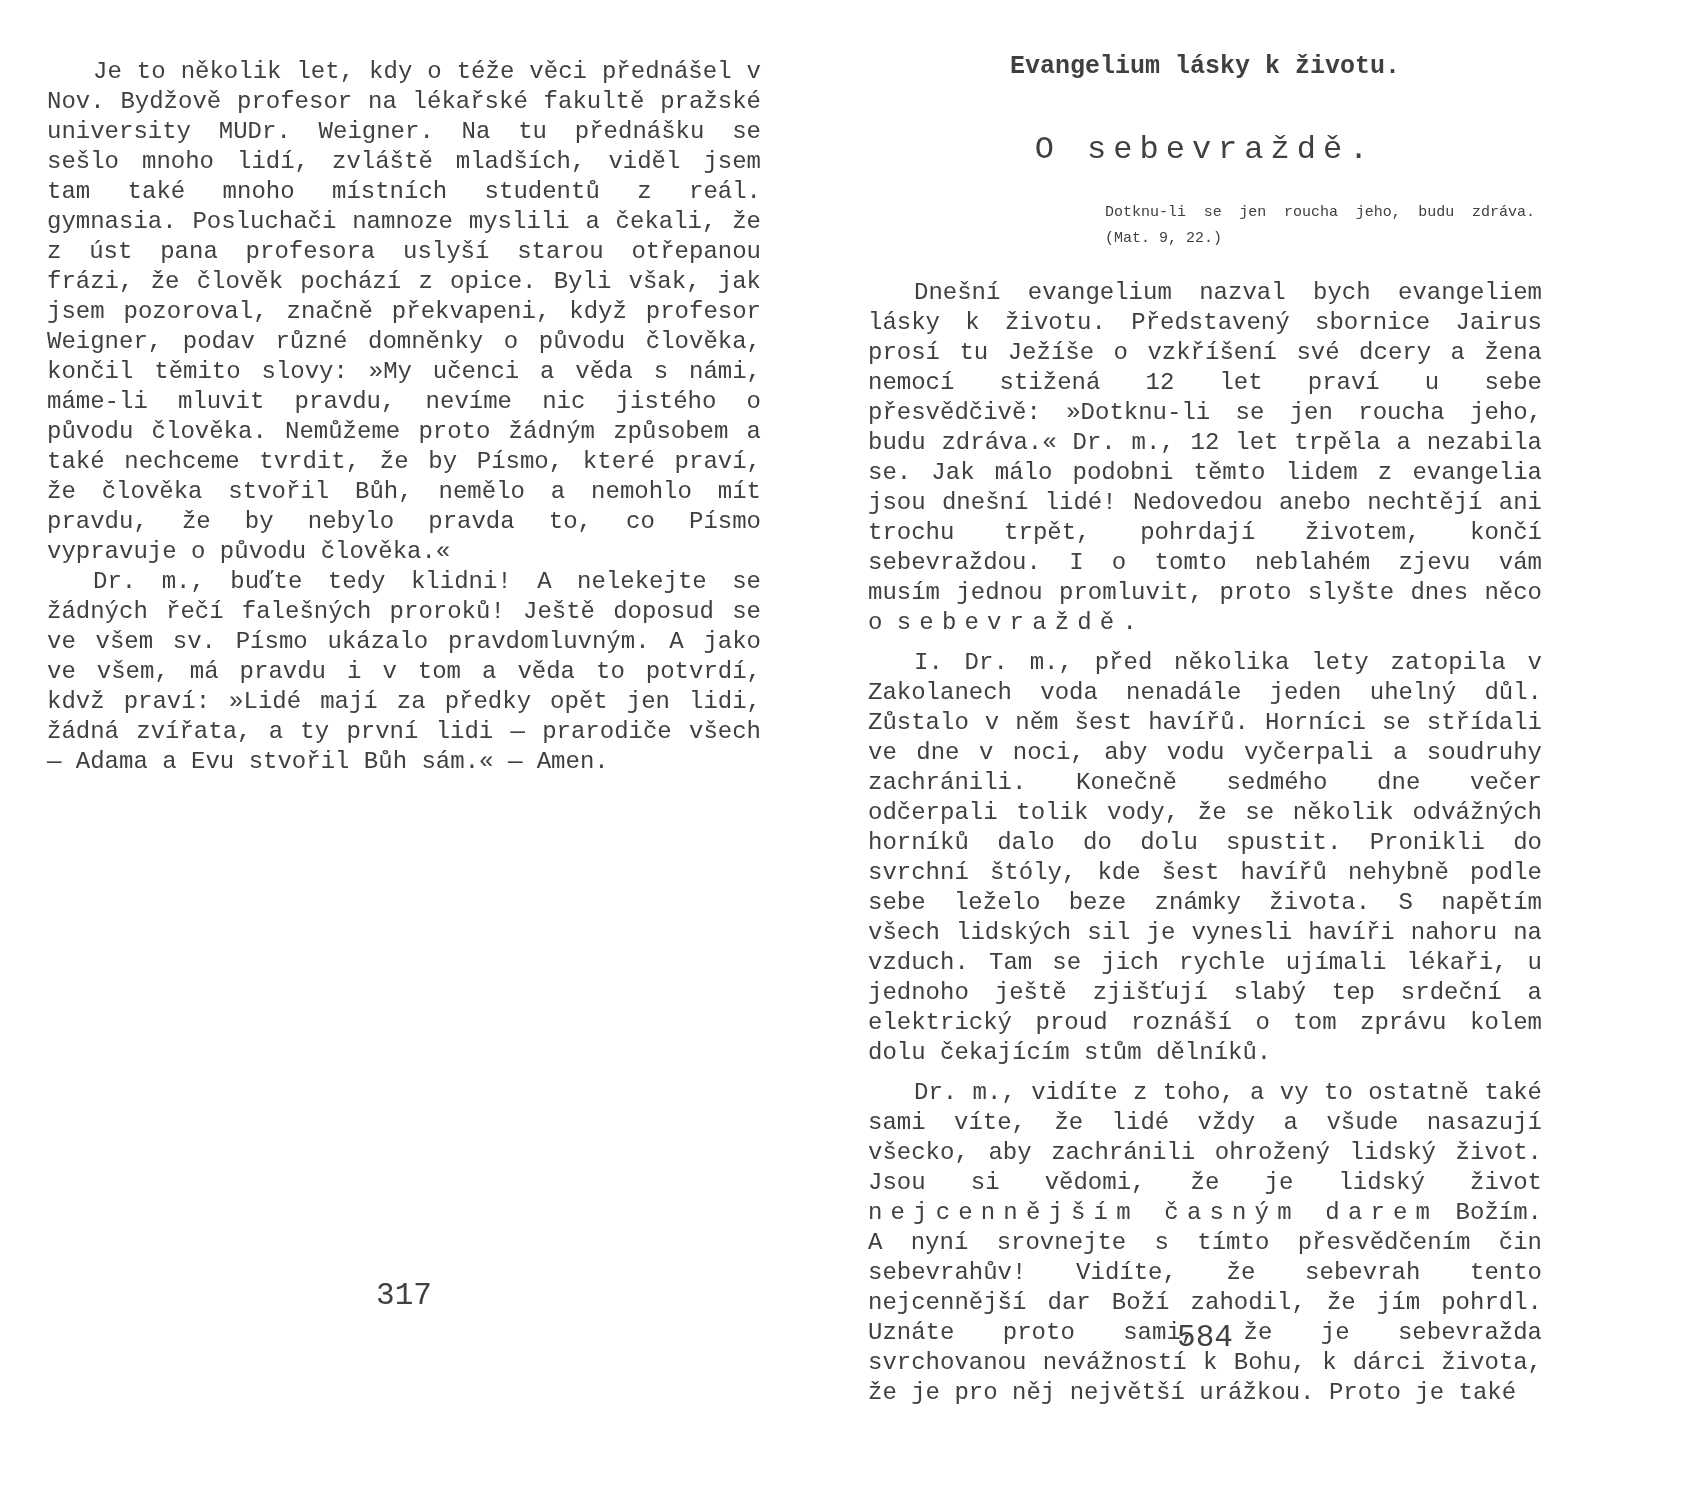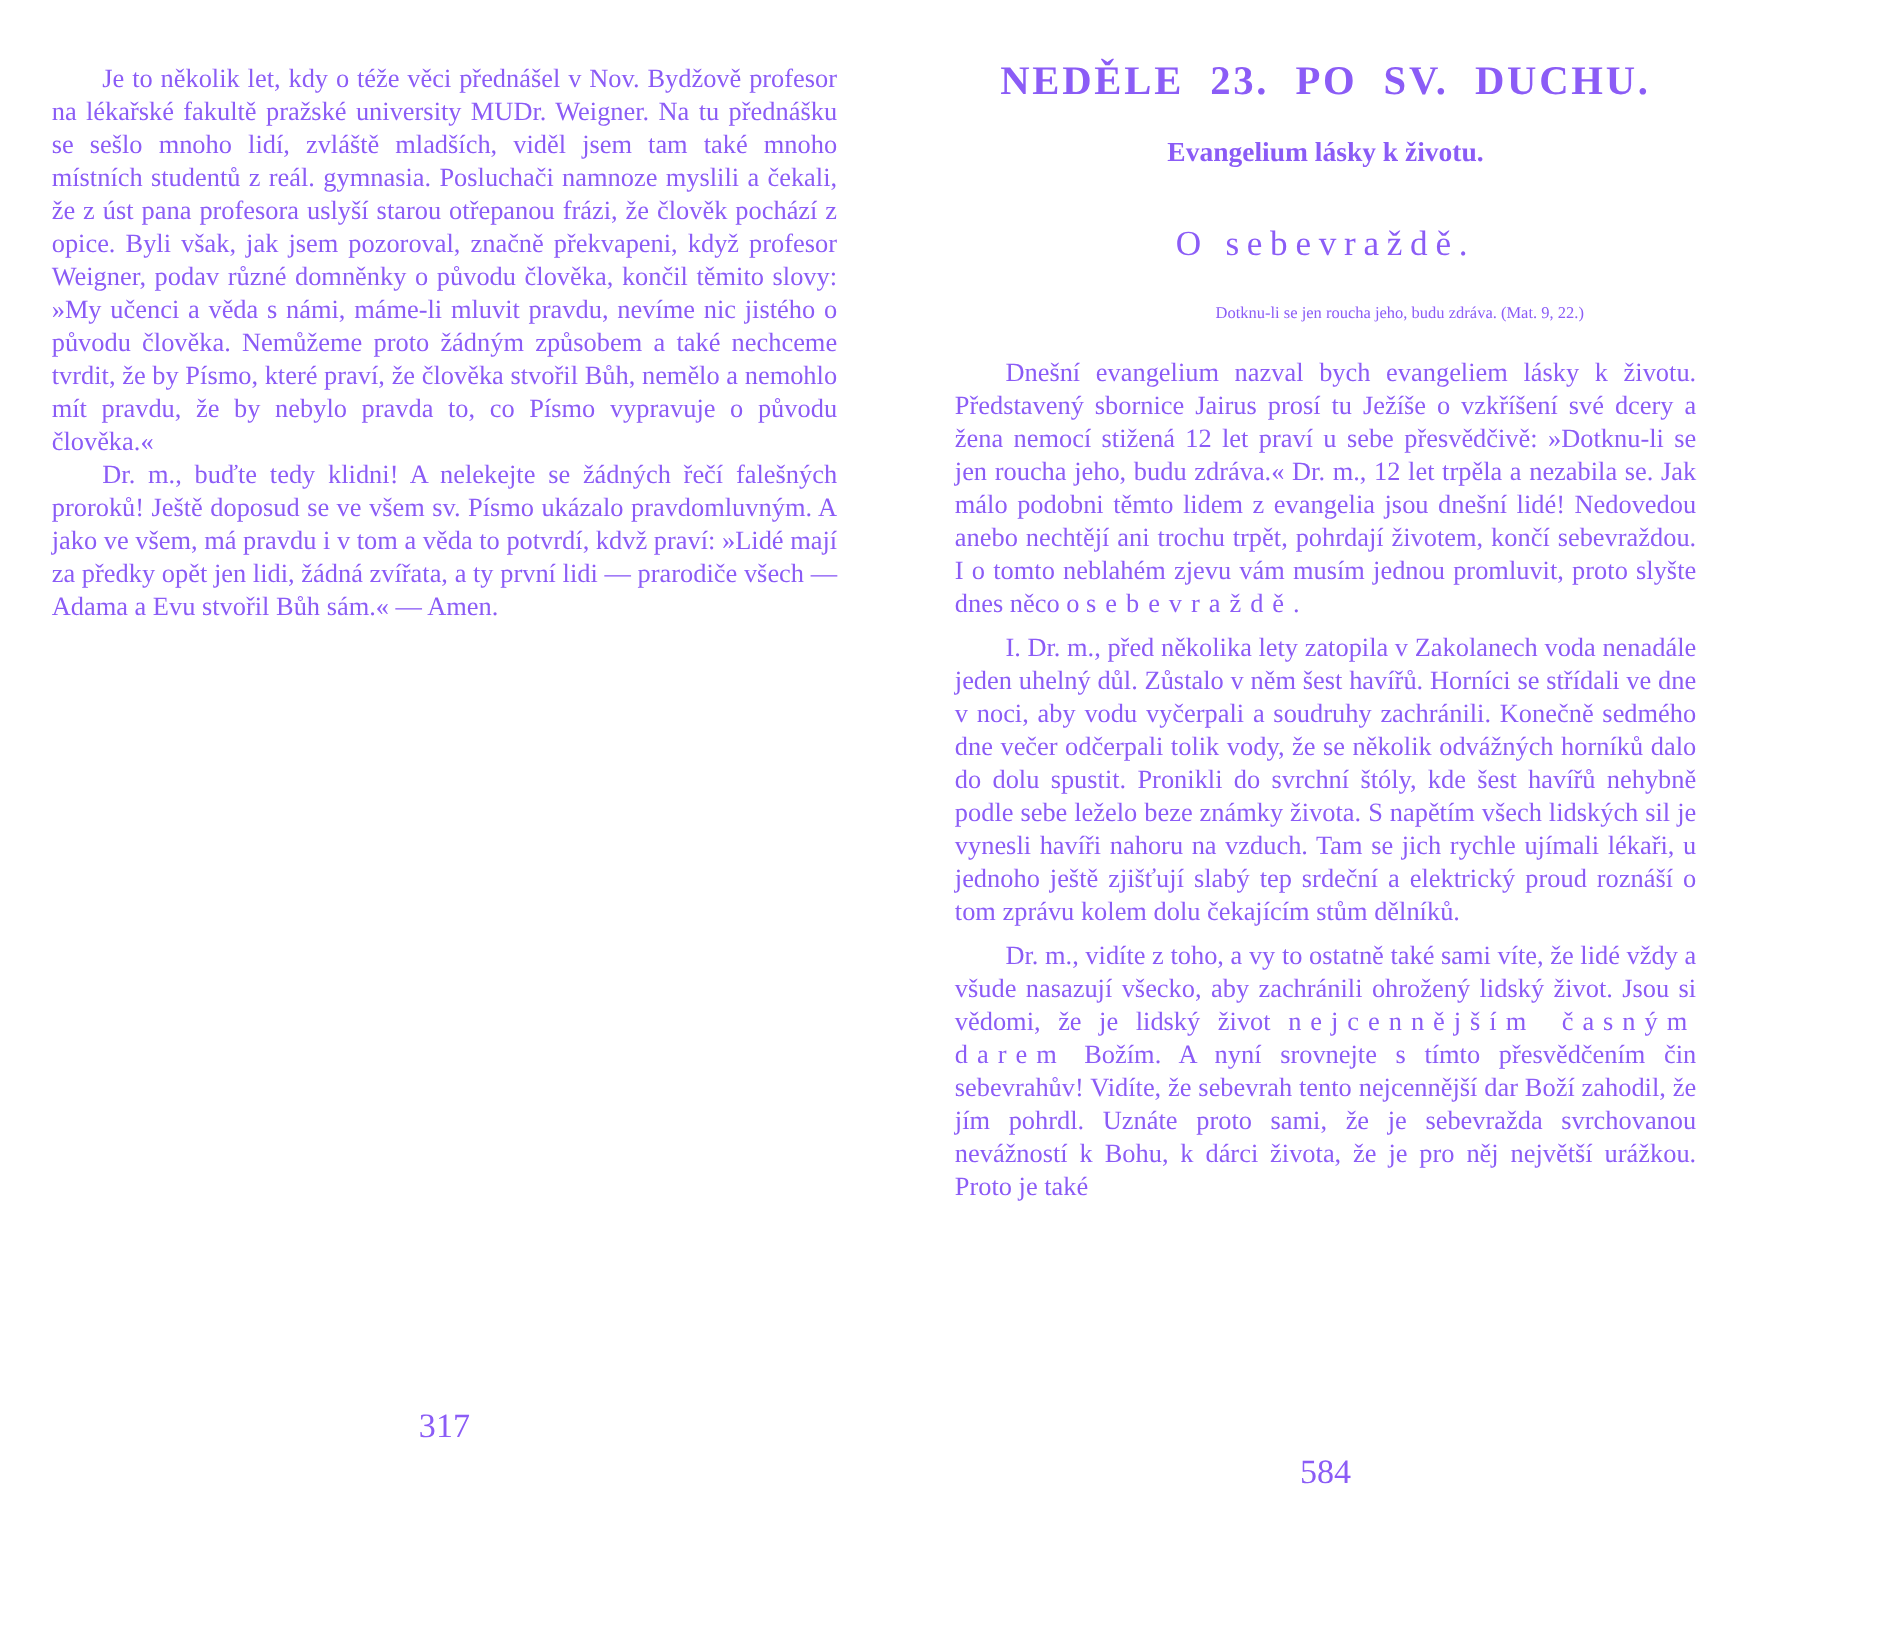--- a/index.html
+++ b/index.html
@@ -5,22 +5,22 @@
   html, body {
     margin: 0;
     padding: 0;
     background: #ffffff;
   }
   .book {
     position: relative;
     width: 1706px;
     height: 1500px;
     background: #ffffff;
-    color: #8b5cf6;
-    font-family: Liberation Serif, serif;
+    color: #404040;
+    font-family: Liberation Mono, monospace;
   }
   .page {
     position: absolute;
     top: 0;
     height: 1500px;
   }
   .page-left  { left: 47px;  width: 714px; }
   .page-right { left: 868px; width: 674px; }
 
   .page-left .page-body  { position: absolute; top: 57px; left: 0; right: 0; }
@@ -86,21 +86,20 @@
   <div class="page page-left">
     <div class="page-body">
       <p class="para">Je to několik let, kdy o téže věci přednášel v Nov. Bydžově profesor na lékařské fakultě pražské university MUDr. Weigner. Na tu přednášku se sešlo mnoho lidí, zvláště mladších, viděl jsem tam také mnoho místních studentů z reál. gymnasia. Posluchači namnoze myslili a čekali, že z úst pana profesora uslyší starou otřepanou frázi, že člověk pochází z opice. Byli však, jak jsem pozoroval, značně překvapeni, když profesor Weigner, podav různé domněnky o původu člověka, končil těmito slovy: »My učenci a věda s námi, máme-li mluvit pravdu, nevíme nic jistého o původu člověka. Nemůžeme proto žádným způsobem a také nechceme tvrdit, že by Písmo, které praví, že člověka stvořil Bůh, nemělo a nemohlo mít pravdu, že by nebylo pravda to, co Písmo vypravuje o původu člověka.«</p>
       <p class="para">Dr. m., buďte tedy klidni! A nelekejte se žádných řečí falešných proroků! Ještě doposud se ve všem sv. Písmo ukázalo pravdomluvným. A jako ve všem, má pravdu i v tom a věda to potvrdí, kdvž praví: »Lidé mají za předky opět jen lidi, žádná zvířata, a ty první lidi — prarodiče všech — Adama a Evu stvořil Bůh sám.« — Amen.</p>
     </div>
     <div class="page-number">317</div>
   </div>
 
   <div class="page page-right">
     <div class="page-body">
-      <h1 class="heading">NEDĚLE 23. PO SV. DUCHU.</h1>
       <h2 class="subheading">Evangelium lásky k životu.</h2>
       <h3 class="section-title">O sebevraždě.</h3>
       <div class="epigraph">Dotknu-li se jen roucha jeho, budu zdráva. (Mat. 9, 22.)</div>
 
       <p class="para"><span>Dnešní evangelium nazval bych evangeliem lásky k životu. Představený sbornice Jairus prosí tu Ježíše o vzkříšení své dcery a žena nemocí stižená 12 let praví u sebe přesvědčivě: »Dotknu-li se jen roucha jeho, budu zdráva.« Dr. m., 12 let trpěla a nezabila se. Jak málo podobni těmto lidem z evangelia jsou dnešní lidé! Nedovedou anebo nechtějí ani trochu trpět, pohrdají životem, končí sebevraždou. I o tomto neblahém zjevu vám musím jednou promluvit, proto slyšte dnes něco o </span><span class="spaced">sebevraždě.</span></p>
 
       <p class="para"><span>I. Dr. m., před několika lety zatopila v Zakolanech voda nenadále jeden uhelný důl. Zůstalo v něm šest havířů. Horníci se střídali ve dne v noci, aby vodu vyčerpali a soudruhy zachránili. Konečně sedmého dne večer odčerpali tolik vody, že se několik odvážných horníků dalo do dolu spustit. Pronikli do svrchní štóly, kde šest havířů nehybně podle sebe leželo beze známky života. S napětím všech lidských sil je vynesli havíři nahoru na vzduch. Tam se jich rychle ujímali lékaři, u jednoho ještě zjišťují slabý tep srdeční a elektrický proud roznáší o tom zprávu kolem dolu čekajícím stům dělníků.</span></p>
 
       <p class="para big-gap"><span>Dr. m., vidíte z toho, a vy to ostatně také sami víte, že lidé vždy a všude nasazují všecko, aby zachránili ohrožený lidský život. Jsou si vědomi, že je lidský život </span><span class="spaced">nejcennějším časným darem</span><span> Božím. A nyní srovnejte s tímto přesvědčením čin sebevrahův! Vidíte, že sebevrah tento nejcennější dar Boží zahodil, že jím pohrdl. Uznáte proto sami, že je sebevražda svrchovanou nevážností k Bohu, k dárci života, že je pro něj největší urážkou. Proto je také</span></p>
     </div>

